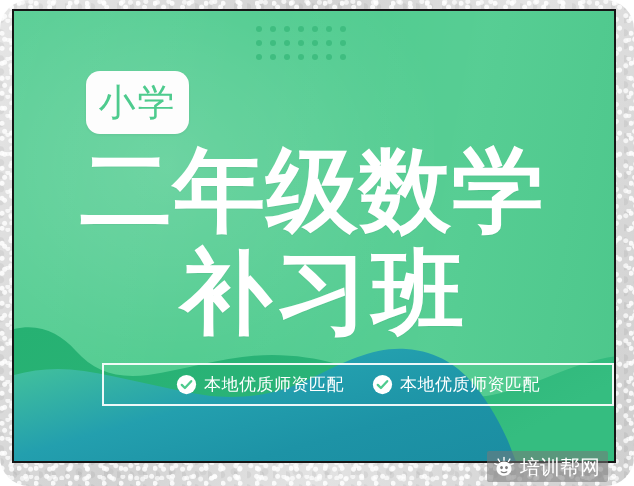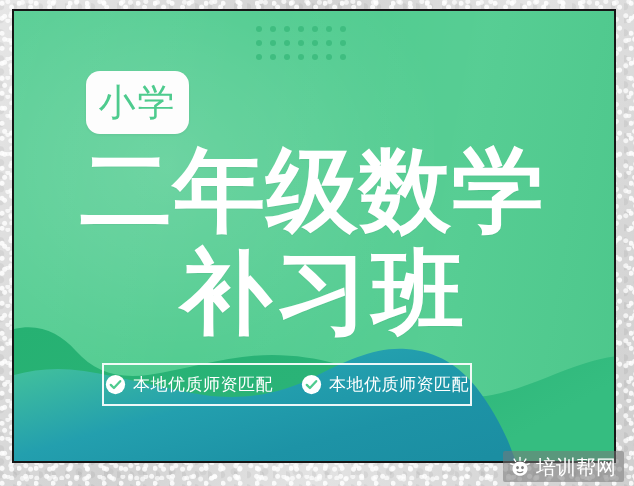--- a/index.html
+++ b/index.html
@@ -28,20 +28,21 @@
       radial-gradient(circle at 22% 71%, rgba(255,255,255,0.80) 0 2px, rgba(0,0,0,0) 3px),
       radial-gradient(circle at 47% 88%, rgba(255,255,255,0.70) 0 2px, rgba(0,0,0,0) 3px),
       radial-gradient(circle at 72% 63%, rgba(255,255,255,0.75) 0 2px, rgba(0,0,0,0) 3px),
       radial-gradient(circle at 92% 81%, rgba(255,255,255,0.65) 0 2px, rgba(0,0,0,0) 3px),
       radial-gradient(circle at 5%  52%, rgba(0,0,0,0.05)     0 3px, rgba(0,0,0,0) 4px),
       radial-gradient(circle at 55% 47%, rgba(0,0,0,0.045)    0 3px, rgba(0,0,0,0) 4px),
       linear-gradient(115deg, #e6e6e6 0%, #d2d2d2 38%, #e3e3e3 62%, #cfcfcf 100%);
     background-size: 17px 15px, 23px 19px, 19px 21px, 27px 17px,
                      21px 23px, 25px 15px, 15px 25px, 29px 21px,
                      13px 13px, 31px 27px, 100% 100%;
+    border-radius: 29px;
   }
 
   
   #card {
     position: absolute;
     left: 12px;
     top: 9px;
     width: 604px;
     height: 454px;
     border: 2px solid #161616;
@@ -138,21 +139,21 @@
     top: 236px;
     font-size: 92px;
     letter-spacing: 4px;
   }
 
   
   #feature-box {
     position: absolute;
     left: 88px;
     top: 352px;
-    width: 370px;
+    width: 512px;
     height: 43px;
     border: 2px solid rgba(255,255,255,0.92);
     box-sizing: border-box;
     display: flex;
     align-items: center;
     justify-content: center;
     gap: 28px;
   }
   .feature-item {
     display: flex;
@@ -189,21 +190,20 @@
     position: absolute;
     left: 487px;
     top: 451px;
     height: 31px;
     padding: 0 8px 0 6px;
     display: flex;
     align-items: center;
     gap: 5px;
     background: rgba(120,120,120,0.55);
     border-radius: 2px;
-    margin-left: 16px;
   }
   #watermark .wm-text {
     font-size: 20px;
     line-height: 1;
     color: #ffffff;
     letter-spacing: 0px;
     white-space: nowrap;
     font-family: "DejaVu Sans", "Liberation Sans", sans-serif;
   }
   #watermark .wm-icon { width: 22px; height: 22px; display: block; }

